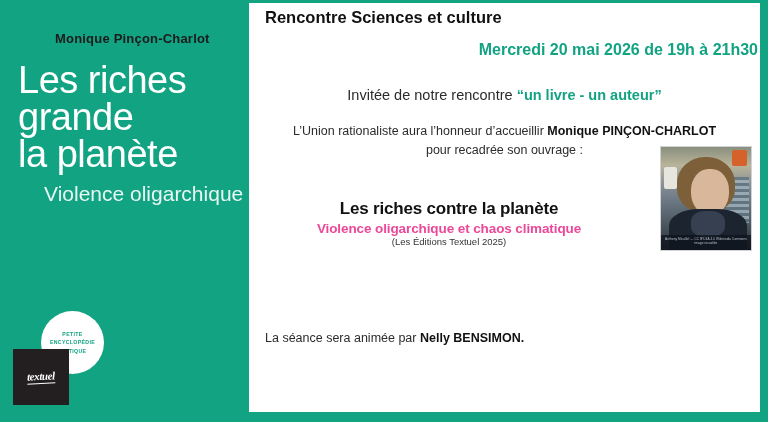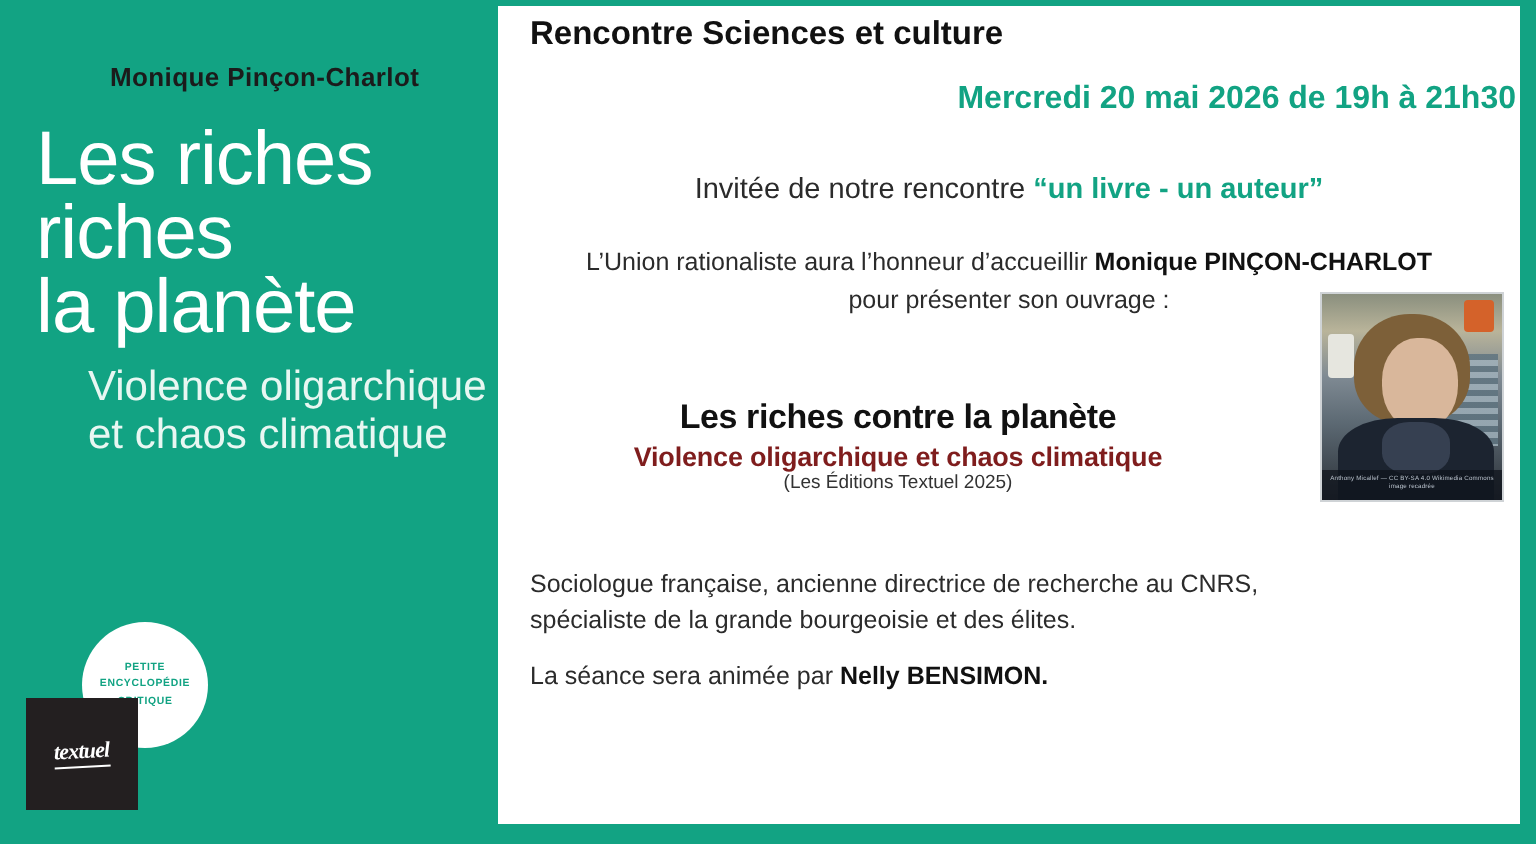--- a/index.html
+++ b/index.html
@@ -178,21 +178,21 @@
   }
   .book-title {
     font-size: 17px;
     font-weight: bold;
     color: #111111;
     letter-spacing: -0.2px;
   }
   .book-sub {
     font-size: 13.5px;
     font-weight: bold;
-    color: #7f1d1d;
+    color: #ec4899;
     margin-top: 2px;
     letter-spacing: -0.1px;
   }
   .book-ed {
     font-size: 9.5px;
     color: #333333;
     margin-top: 0px;
   }
 
   .photo {
@@ -316,27 +316,26 @@
 <body>
 
 <div class="poster">
 
   <div class="cover">
 
     <div class="cover-author">Monique Pinçon-Charlot</div>
 
     <div class="cover-title">
       <span>Les riches</span>
-      <span>riches</span>
+      <span>grande</span>
       <span>la planète</span>
     </div>
 
     <div class="cover-subtitle">
       <span>Violence oligarchique</span>
-      <span>et chaos climatique</span>
     </div>
 
     <div class="badge-circle">
       <span>PETITE</span>
       <span>ENCYCLOPÉDIE</span>
       <span>CRITIQUE</span>
     </div>
 
     <div class="publisher-box">
       <span class="mark">textuel</span>
@@ -348,21 +347,21 @@
     <div class="card-title">Rencontre Sciences et culture</div>
 
     <div class="card-date">Mercredi 20 mai 2026 de 19h à 21h30</div>
 
     <div class="invite-line">
       <span>Invitée de notre rencontre </span><span class="quoted">“un livre - un auteur”</span>
     </div>
 
     <div class="honour">
       <span>L’Union rationaliste aura l’honneur d’accueillir </span><b>Monique PINÇON-CHARLOT</b>
-      <span class="l2">pour présenter son ouvrage :</span>
+      <span class="l2">pour recadrée son ouvrage :</span>
     </div>
 
     <div class="book-block">
       <div class="book-title">Les riches contre la planète</div>
       <div class="book-sub">Violence oligarchique et chaos climatique</div>
       <div class="book-ed">(Les Éditions Textuel 2025)</div>
     </div>
 
     <div class="photo">
       <div class="scene"></div>
@@ -372,23 +371,19 @@
       <div class="hair"></div>
       <div class="face"></div>
       <div class="body"></div>
       <div class="scarf"></div>
       <div class="caption">
         <span>Anthony Micallef — CC BY-SA 4.0 Wikimedia Commons</span>
         <span>image recadrée</span>
       </div>
     </div>
 
-    <div class="bio">
-      <span>Sociologue française, ancienne directrice de recherche au CNRS,</span>
-      <span class="l2">spécialiste de la grande bourgeoisie et des élites.</span>
-    </div>
 
     <div class="moderator">
       <span>La séance sera animée par </span><b>Nelly BENSIMON.</b>
     </div>
 
   </div>
 </div>
 
 </body></html>

